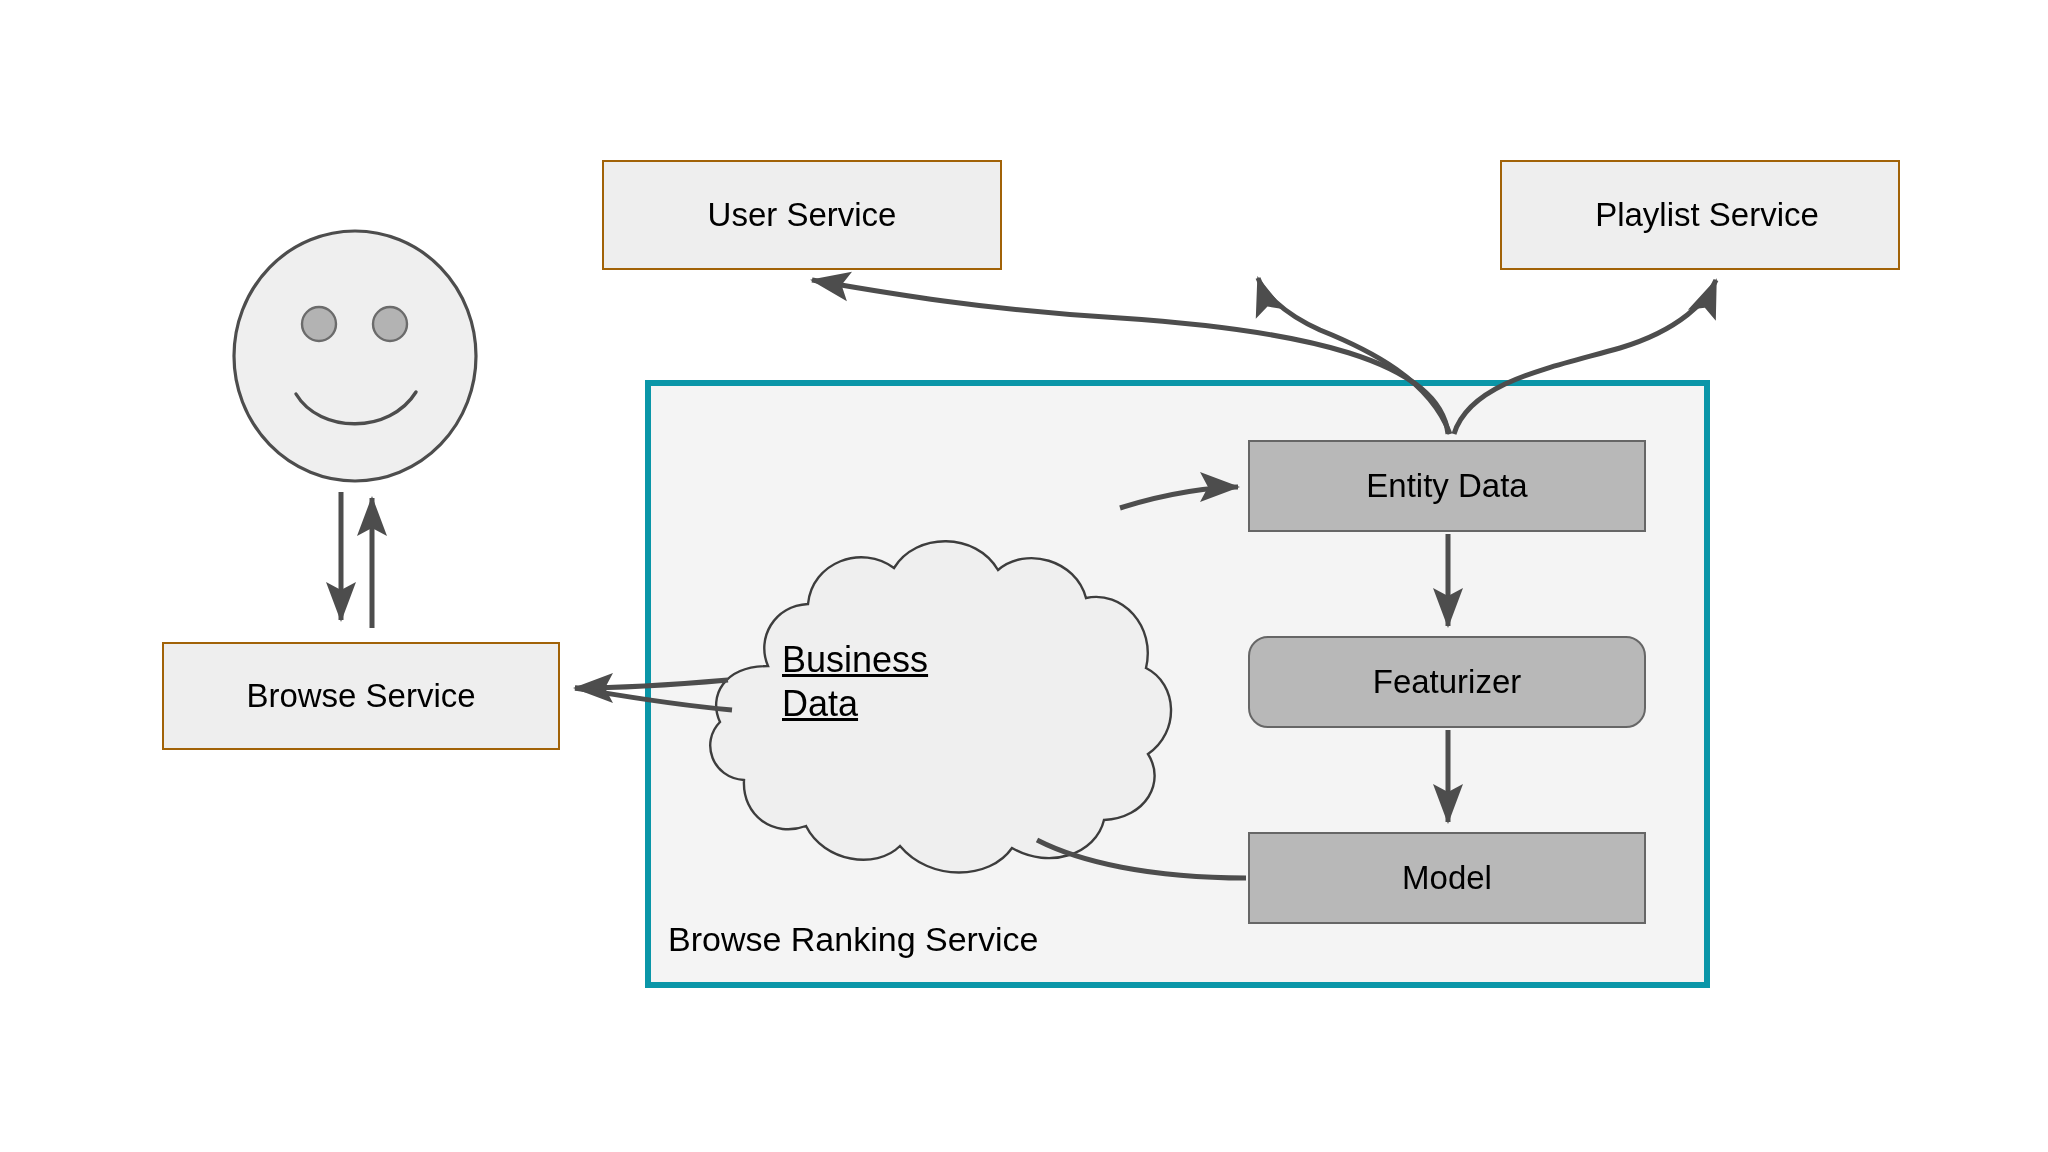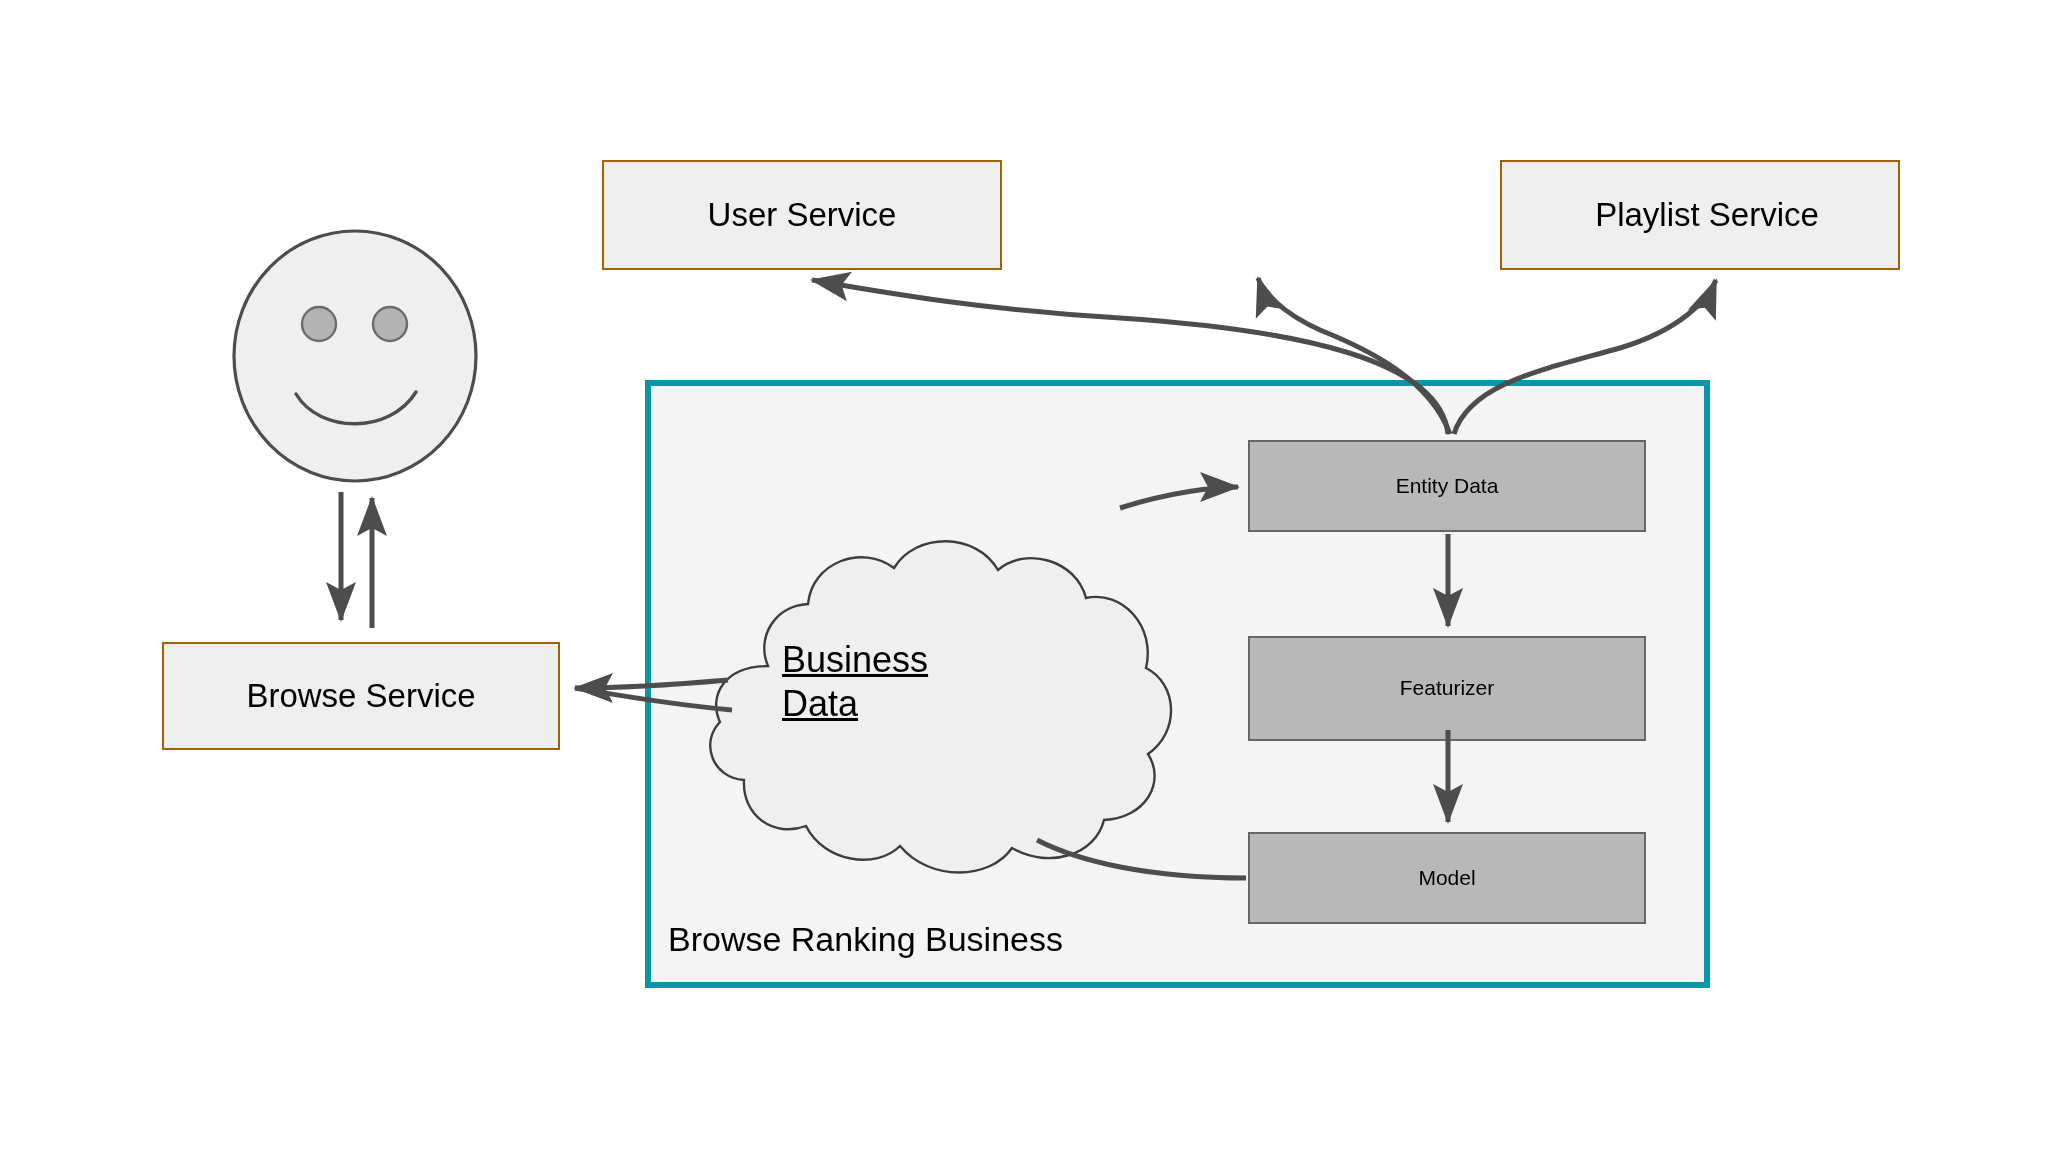--- a/index.html
+++ b/index.html
@@ -41,21 +41,21 @@
     line-height: 1.18;
   }
   .node-light {
     background: #eeeeee;
     border: 2px solid #a16207;
     font-size: 33px;
   }
   .node-gray {
     background: #b8b8b8;
     border: 2px solid #666666;
-    font-size: 21px;
+    font-size: 33px;
   }
 
   
   .svc-user     { left: 602px;  top: 160px; width: 400px; height: 110px; }
   .svc-genre    { left: 1056px; top: 160px; width: 390px; height: 110px; }
   .svc-playlist { left: 1500px; top: 160px; width: 400px; height: 110px; padding-left: 14px; }
 
   
   .browse-service { left: 162px; top: 630px; width: 398px; height: 108px; margin-top: 12px; }
 
@@ -76,21 +76,21 @@
     left: 668px;
     top: 920px;
     font-size: 34px;
     color: #000000;
     white-space: nowrap;
     z-index: 6;
   }
 
   
   .entity-data { left: 1248px; top: 440px; width: 398px; height: 92px; }
-  .featurizer  { left: 1248px; top: 636px; width: 398px; height: 105px; }
+  .featurizer  { left: 1248px; top: 636px; width: 398px; height: 92px; border-radius: 20px; }
   .model       { left: 1248px; top: 832px; width: 398px; height: 92px; text-align: right; }
 
   
   #cloud {
     position: absolute;
     left: 690px;
     top: 470px;
     width: 520px;
     height: 430px;
     z-index: 3;
@@ -206,15 +206,15 @@
     <div class="node node-gray featurizer">
       <span>Featurizer</span>
     </div>
 
     <div class="node node-gray model">
       <span>Model</span>
     </div>
 
   </div>
 
-  <div class="container-label">Browse Ranking Business</div>
+  <div class="container-label">Browse Ranking Service</div>
 
 </div>
 
 </body></html>

